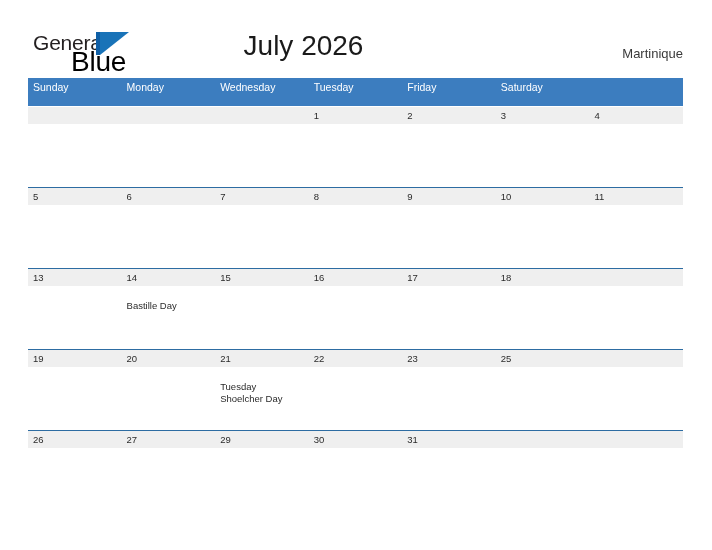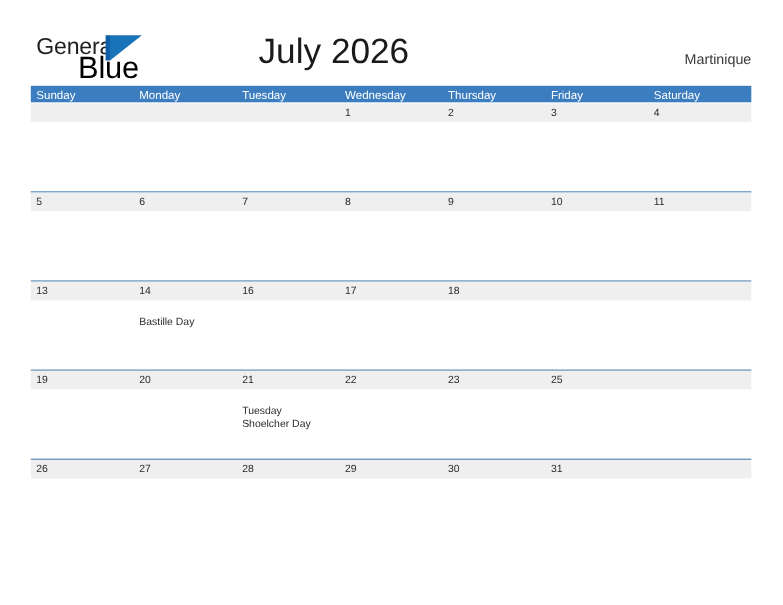--- a/index.html
+++ b/index.html
@@ -83,21 +83,21 @@
     border-left: 29px solid #1973b8;
     border-bottom: 23px solid transparent;
   }
 
   .cal-title {
     position: absolute;
     left: 0;
     top: 29px;
     width: 607px;
     text-align: center;
-    font-size: 32px;
+    font-size: 28px;
     line-height: 34px;
     color: #1a1a1a;
     font-weight: normal;
   }
 
   .locale {
     position: absolute;
     right: 29px;
     top: 45px;
     font-size: 13px;
@@ -110,21 +110,21 @@
   .calendar {
     position: absolute;
     left: 28px;
     top: 78px;
     width: 655px;
   }
 
   .dow-row {
     display: flex;
     width: 655px;
-    height: 15px;
+    height: 28px;
     background: #3c7dbf;
   }
   .dow-cell {
     width: 93.571px;
     box-sizing: border-box;
     padding-left: 5px;
     font-size: 10.5px;
     line-height: 19px;
     color: #ffffff;
     white-space: nowrap;
@@ -205,23 +205,22 @@
 
     <div class="locale">Martinique</div>
 
   </div>
 
   <div class="calendar">
 
     <div class="dow-row">
       <div class="dow-cell">Sunday</div>
       <div class="dow-cell">Monday</div>
+      <div class="dow-cell">Wednesday</div>
       <div class="dow-cell">Tuesday</div>
-      <div class="dow-cell">Wednesday</div>
-      <div class="dow-cell">Thursday</div>
       <div class="dow-cell">Friday</div>
       <div class="dow-cell">Saturday</div>
     </div>
 
     <div id="weeks-host">
         <div class="week first">
           <div class="week-band"></div>
           <div class="days">
             <div class="day">
               <span class="day-num"></span>
@@ -280,20 +279,23 @@
             <div class="day">
               <span class="day-num">13</span>
             </div>
             <div class="day">
               <span class="day-num">14</span>
               <div class="day-events">
                 <div class="event">Bastille Day</div>
               </div>
             </div>
             <div class="day">
+              <span class="day-num">15</span>
+            </div>
+            <div class="day">
               <span class="day-num">16</span>
             </div>
             <div class="day">
               <span class="day-num">17</span>
             </div>
             <div class="day">
               <span class="day-num">18</span>
             </div>
           </div>
         </div>
@@ -328,23 +330,20 @@
           <div class="week-rule"></div>
           <div class="week-band"></div>
           <div class="days">
             <div class="day">
               <span class="day-num">26</span>
             </div>
             <div class="day">
               <span class="day-num">27</span>
             </div>
             <div class="day">
-              <span class="day-num">28</span>
-            </div>
-            <div class="day">
               <span class="day-num">29</span>
             </div>
             <div class="day">
               <span class="day-num">30</span>
             </div>
             <div class="day">
               <span class="day-num">31</span>
             </div>
             <div class="day">
               <span class="day-num"></span>

